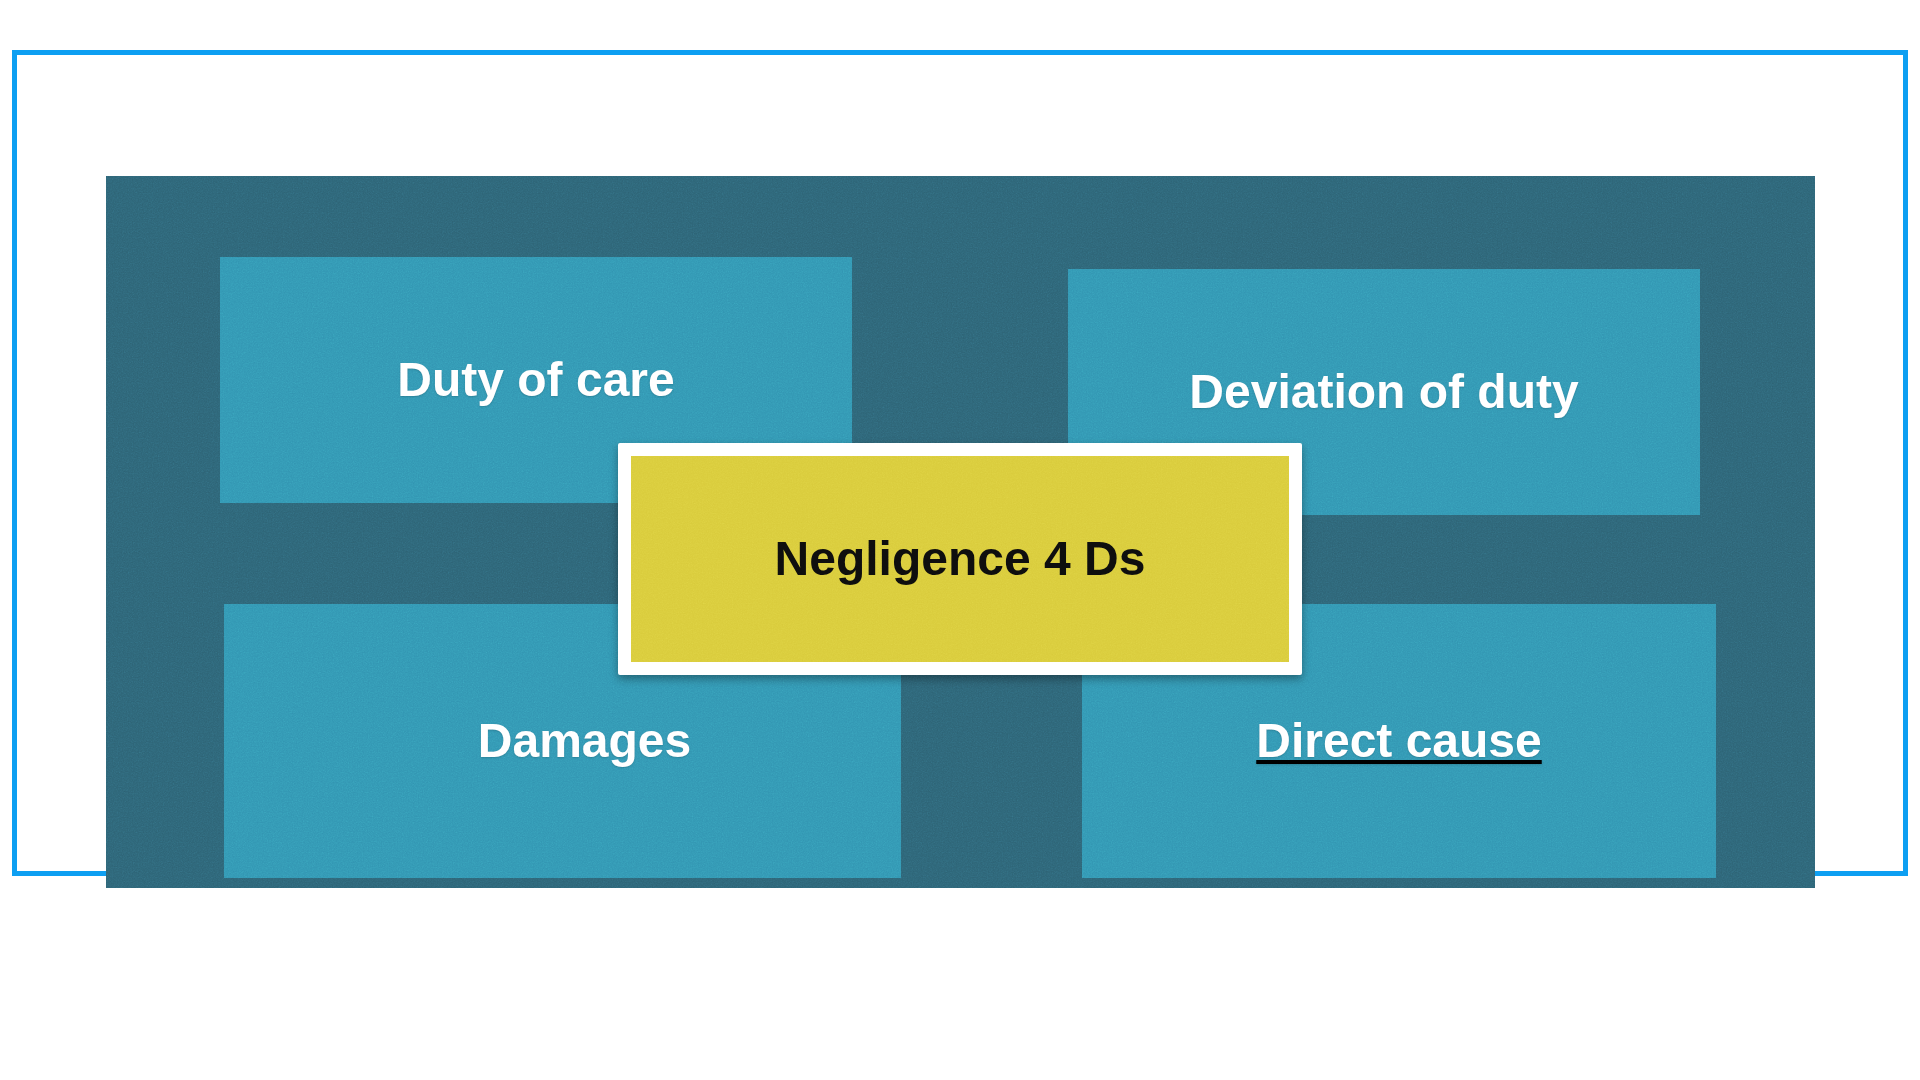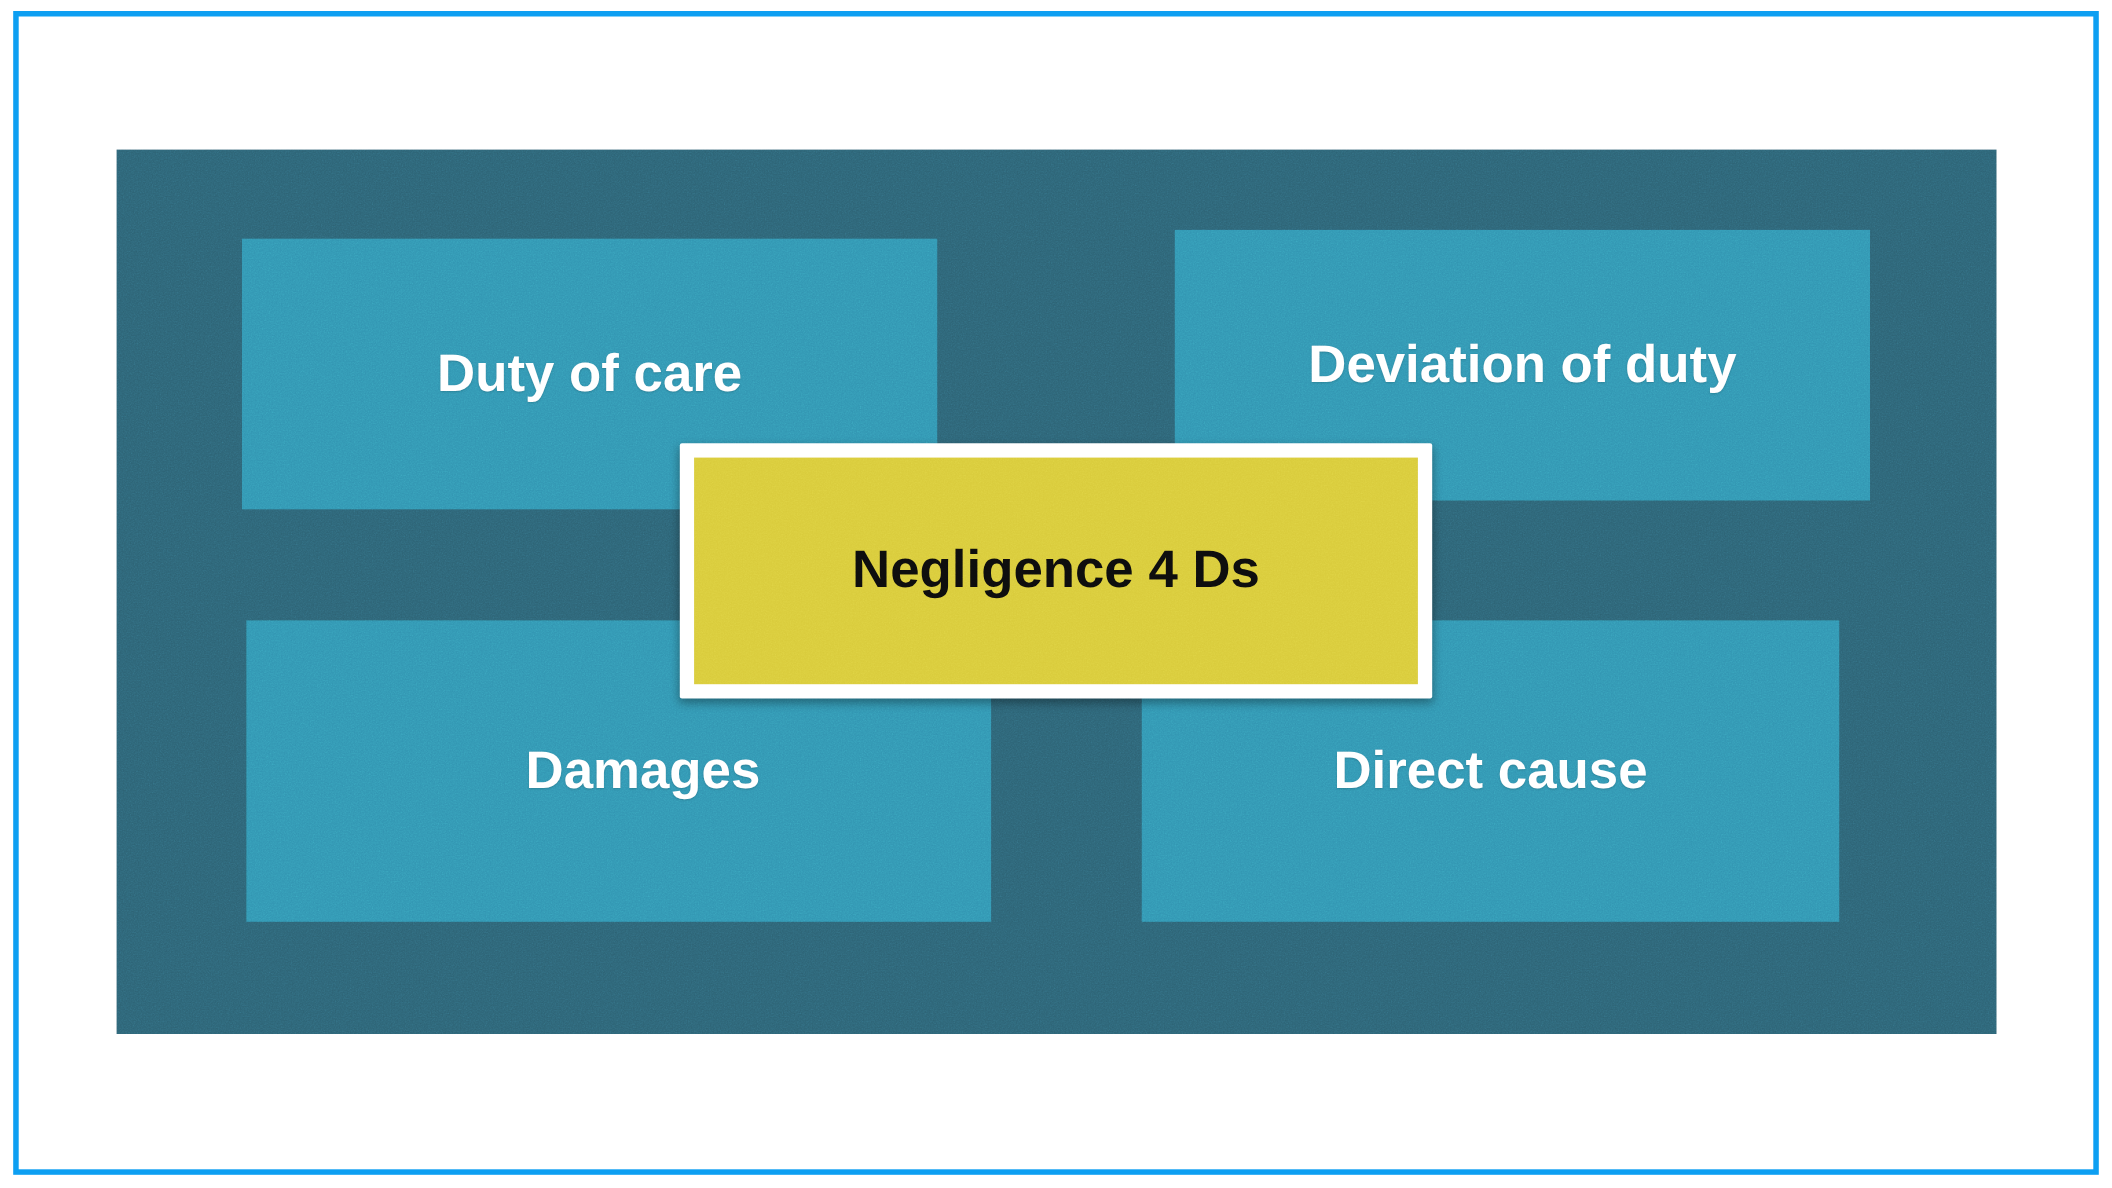--- a/index.html
+++ b/index.html
@@ -4,23 +4,24 @@
 <style>
   html, body {
     margin: 0;
     padding: 0;
     background: #ffffff;
     font-family: "Liberation Sans", "DejaVu Sans", sans-serif;
   }
   .stage {
     position: relative;
     width: 1920px;
-    height: 1080px;
+    height: 848px;
     background: var(--background, #ffffff);
     overflow: hidden;
+    margin-top: 40px;
   }
   
   .page-border {
     position: absolute;
     left: 12px;
     top: 10px;
     right: 12px;
     bottom: 12px;
     border: 5px solid var(--page_border, #0D9FF2);
     pointer-events: none;
@@ -44,23 +45,23 @@
   }
   .quad span {
     color: var(--quadrant_text, #ffffff);
     font-size: 48px;
     font-weight: 700;
     line-height: 1;
     white-space: nowrap;
     text-shadow: 0 1px 2px rgba(0,0,0,0.18);
   }
   .quad.tl { left: 114px; top: 81px;  width: 632px; height: 246px; }
-  .quad.tr { left: 962px; top: 73px;  width: 632px; height: 246px; }
+  .quad.tr { left: 962px; top: 93px;  width: 632px; height: 246px; }
   .quad.bl { left: 118px; top: 428px; width: 633px; height: 274px; padding-left: 44px; }
-  .quad.br { left: 932px; top: 428px; width: 634px; height: 274px; }
+  .quad.br { left: 976px; top: 428px; width: 634px; height: 274px; text-decoration: underline; }
 
   
   .center-box {
     position: absolute;
     left: 618px;
     top: 403px;
     width: 684px;
     height: 232px;
     background: var(--center_frame, #ffffff);
     padding: 13px;

